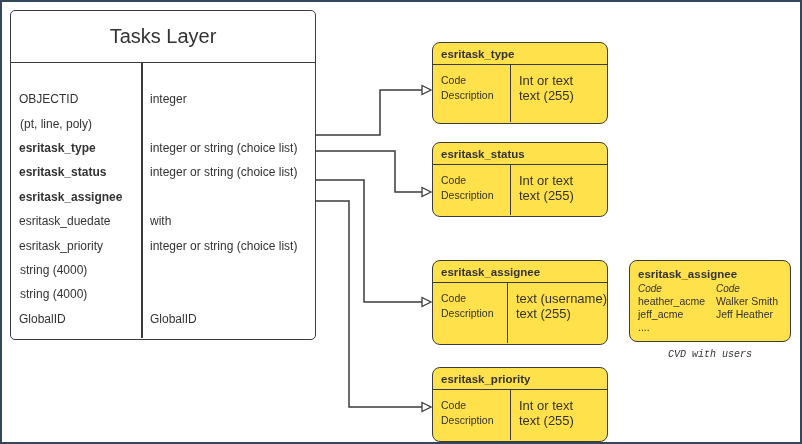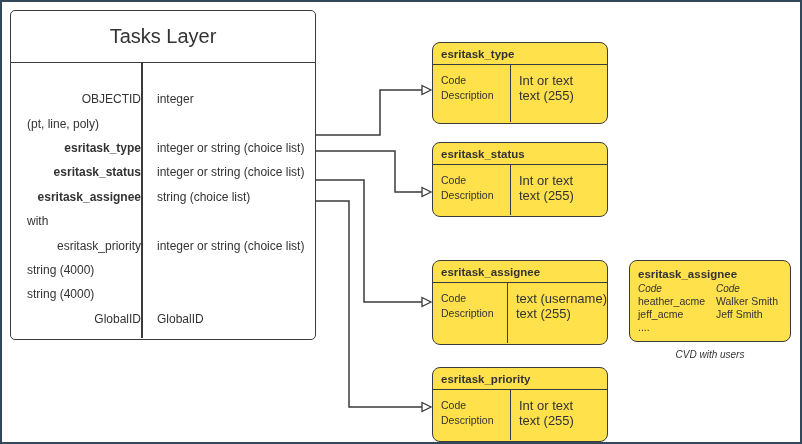--- a/index.html
+++ b/index.html
@@ -18,28 +18,28 @@
   
   .main-table{
     position:absolute;left:8px;top:8px;width:306px;height:330px;
     background:#fff;border:1.5px solid var(--line);border-radius:5px;
   }
   .main-table-title{
     height:52px;display:flex;align-items:center;justify-content:center;
     font-size:20px;color:var(--text);border-bottom:1.5px solid var(--line);
   }
   .main-table-body{
-    position:relative;height:calc(100% - 53.5px);padding-top:24px;text-align:right;
+    position:relative;height:calc(100% - 53.5px);padding-top:24px;
   }
   .main-table-vline{
     position:absolute;left:130px;top:0;bottom:0;width:1.5px;background:var(--line);
   }
   .trow{display:flex;height:24.4px;align-items:center;font-size:12px;color:var(--text);}
   .trow .fname{width:130px;padding-left:8px;white-space:nowrap;}
-  .trow .ftype{padding-left:16px;white-space:nowrap;}
+  .trow .ftype{padding-left:9px;white-space:nowrap;}
   .trow .fname.bold{font-weight:bold;}
   
   .domain-box{
     position:absolute;background:var(--domain-fill);
     border:1.5px solid var(--line);border-radius:8px;color:var(--text);
     overflow:hidden;
   }
   .domain-title{
     height:22px;display:flex;align-items:center;padding-left:8px;
     font-size:11.5px;font-weight:bold;border-bottom:1.5px solid var(--line);
@@ -54,21 +54,21 @@
   .cvd-box{
     position:absolute;left:627px;top:258px;width:162px;height:82px;
     background:var(--domain-fill);border:1.5px solid var(--line);border-radius:8px;
     color:var(--text);padding:7px 8px 0 8px;
   }
   .cvd-title{font-size:11.5px;font-weight:bold;margin-bottom:2px;}
   .cvd-grid{display:grid;grid-template-columns:78px auto;font-size:10.5px;line-height:13px;white-space:nowrap;}
   .cvd-head{font-style:italic;font-size:10px;}
   .cvd-caption{
     position:absolute;left:627px;top:347px;width:162px;text-align:center;
-    font-size:10px;font-style:italic;color:var(--text);
+    font-size:10px;font-style:italic;color:var(--text);font-family:Liberation Mono, monospace;
   }
   
   .wires{position:absolute;left:0;top:0;pointer-events:none;}
   .wires path{stroke:var(--line);stroke-width:1.5;fill:none;}
   .wires polygon{fill:#fff;stroke:var(--line);stroke-width:1.3;}
 </style>
 </head>
 <body>
 
 <div class="canvas">
@@ -98,23 +98,23 @@
       <div class="trow">
         <div class="fname bold">esritask_type</div>
         <div class="ftype">integer or string (choice list)</div>
       </div>
       <div class="trow">
         <div class="fname bold">esritask_status</div>
         <div class="ftype">integer or string (choice list)</div>
       </div>
       <div class="trow">
         <div class="fname bold">esritask_assignee</div>
-        <div class="ftype">string (choice list)</div>
-      </div>
-      <div class="trow">
+      </div>
+      <div class="trow">
+        <div class="fname">esritask_duedate</div>
         <div class="ftype">with</div>
       </div>
       <div class="trow">
         <div class="fname">esritask_priority</div>
         <div class="ftype">integer or string (choice list)</div>
       </div>
       <div class="trow">
         <div class="ftype">string (4000)</div>
       </div>
       <div class="trow">
@@ -184,20 +184,20 @@
   </div>
 
   <div class="cvd-box">
     <div class="cvd-title">esritask_assignee</div>
     <div class="cvd-grid">
       <div class="cvd-head">Code</div>
       <div class="cvd-head">Code</div>
       <div>heather_acme</div>
       <div>Walker Smith</div>
       <div>jeff_acme</div>
-      <div>Jeff Smith</div>
+      <div>Jeff Heather</div>
       <div>....</div>
       <div></div>
     </div>
   </div>
   <div class="cvd-caption">CVD with users</div>
 
 </div>
 
 </body></html>

